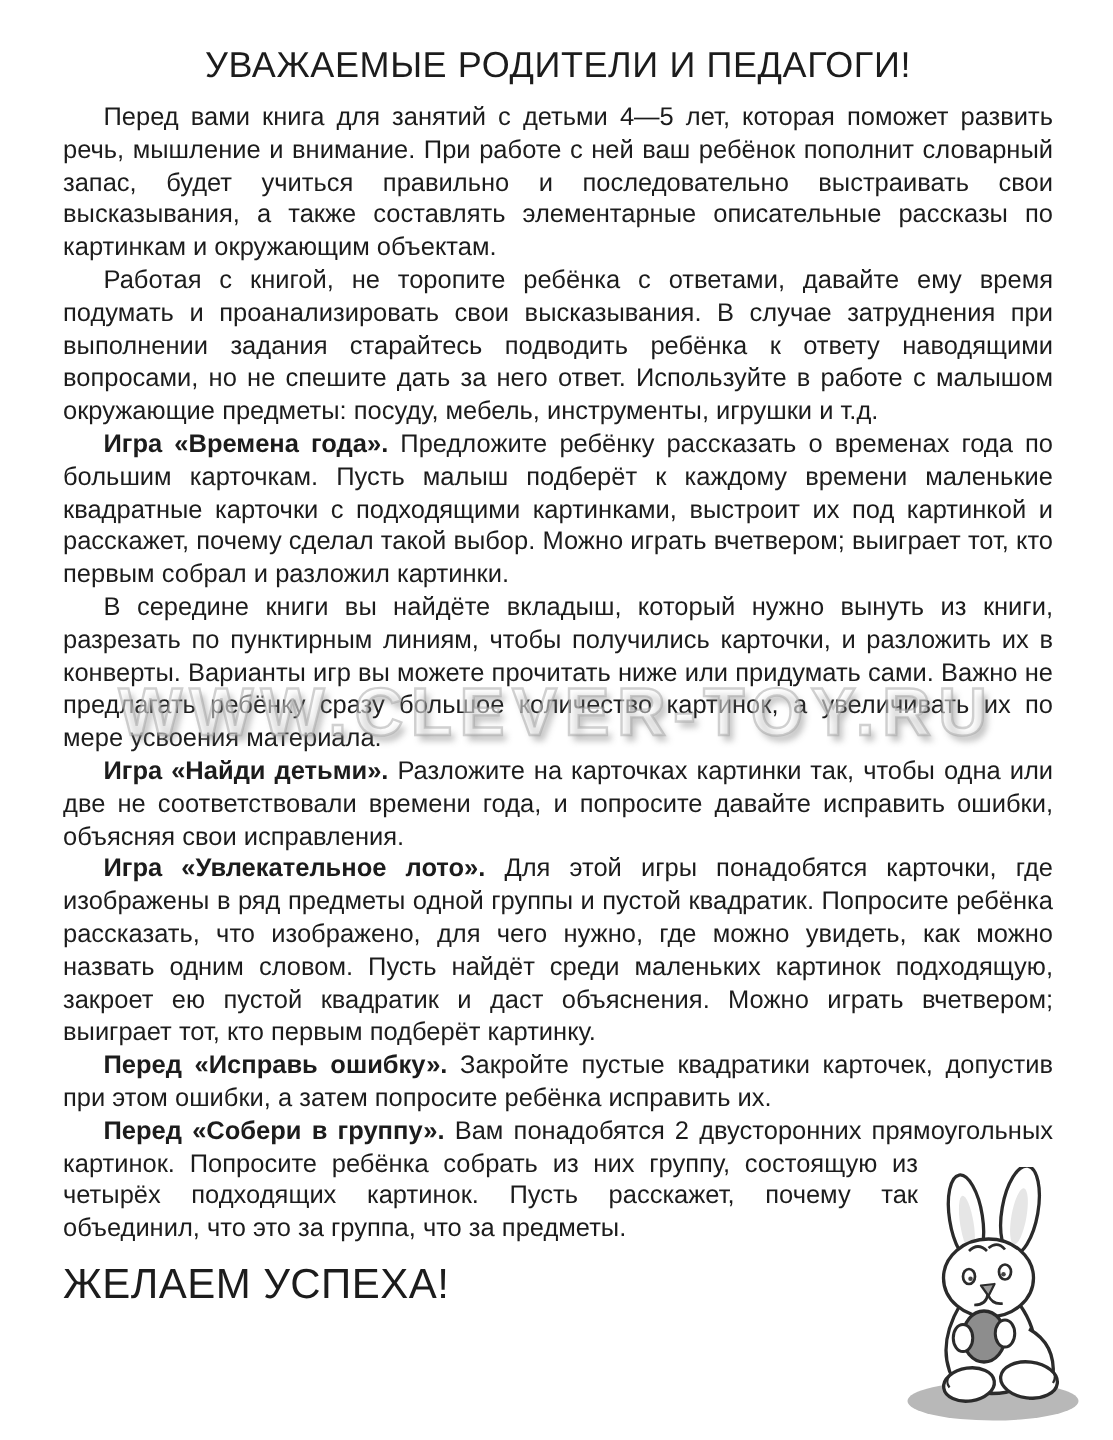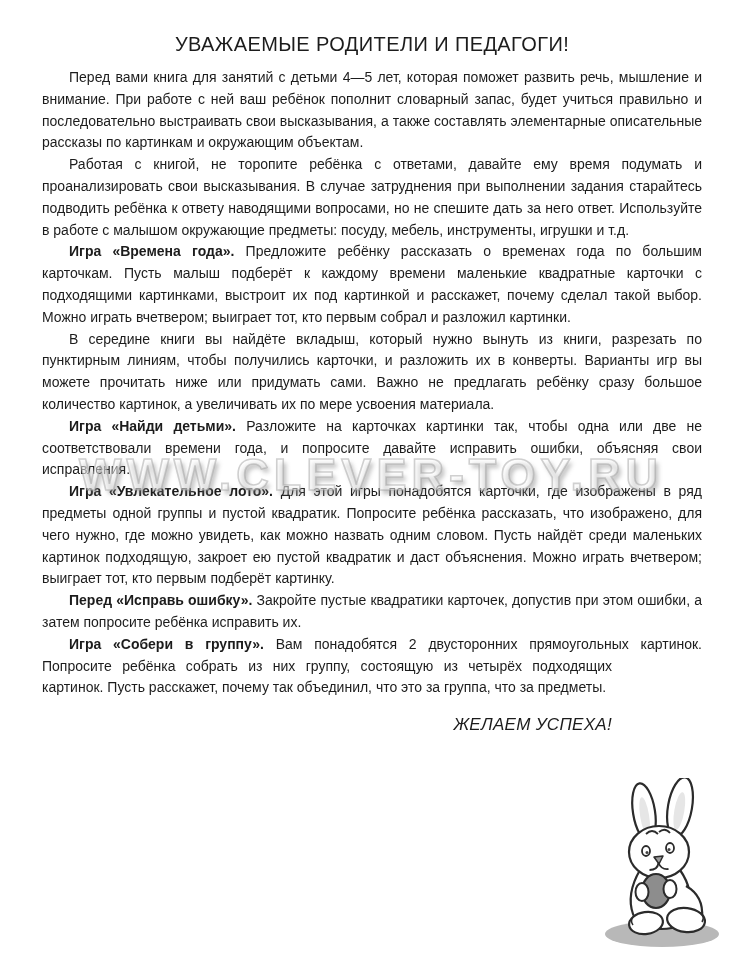--- a/index.html
+++ b/index.html
@@ -12,41 +12,40 @@
     color:#1c1c1c;
   }
   .content{
     position:absolute;inset:0;
     padding:26px 40px 0 42px;
     box-sizing:border-box;
   }
   .title{
     margin:6px 0 11px 0;
     text-align:center;
-    font-size:20px;
+    font-size:24px;
     font-weight:400;
     letter-spacing:.4px;
     line-height:24px;
   }
   p.para{
     margin:0;
     text-align:justify;
     text-indent:27px;
-    font-size:14px;
+    font-size:17px;
     line-height:21.8px;
   }
   .para-lead{font-weight:700;}
   .para-lead:not(:empty)::after{content:" ";}
   .closing{
     margin-top:13px;
-    text-align:right;
-    font-size:17px;
+    text-align:left;
+    font-size:28px;
     letter-spacing:.3px;
     line-height:26px;
-    font-style:italic;
   }
   .watermark{
     position:absolute;
     left:0;right:0;top:449px;
     text-align:center;
     font-size:45px;
     font-weight:700;
     letter-spacing:5px;
     color:rgba(255,255,255,0.45);
     -webkit-text-stroke:1.6px rgba(158,158,158,0.48);
@@ -85,21 +84,21 @@
     <p class="para"><span class="para-lead">Игра «Времена года».</span><span>Предложите ребёнку рассказать о временах года по большим карточкам. Пусть малыш подберёт к каждому времени маленькие квадратные карточки с подходящими картинками, выстроит их под картинкой и расскажет, почему сделал такой выбор. Можно играть вчетвером; выиграет тот, кто первым собрал и разложил картинки.</span></p>
 
     <p class="para"><span class="para-lead"></span><span>В середине книги вы найдёте вкладыш, который нужно вынуть из книги, разрезать по пунктирным линиям, чтобы получились карточки, и разложить их в конверты. Варианты игр вы можете прочитать ниже или придумать сами. Важно не предлагать ребёнку сразу большое количество картинок, а увеличивать их по мере усвоения материала.</span></p>
 
     <p class="para"><span class="para-lead">Игра «Найди детьми».</span><span>Разложите на карточках картинки так, чтобы одна или две не соответствовали времени года, и попросите давайте исправить ошибки, объясняя свои исправления.</span></p>
 
     <p class="para"><span class="para-lead">Игра «Увлекательное лото».</span><span>Для этой игры понадобятся карточки, где изображены в ряд предметы одной группы и пустой квадратик. Попросите ребёнка рассказать, что изображено, для чего нужно, где можно увидеть, как можно назвать одним словом. Пусть найдёт среди маленьких картинок подходящую, закроет ею пустой квадратик и даст объяснения. Можно играть вчетвером; выиграет тот, кто первым подберёт картинку.</span></p>
 
     <p class="para"><span class="para-lead">Перед «Исправь ошибку».</span><span>Закройте пустые квадратики карточек, допустив при этом ошибки, а затем попросите ребёнка исправить их.</span></p>
 
-    <p class="para"><span class="rabbit-spacer"></span><span class="para-lead">Игра «Собери в группу».</span><span>Вам понадобятся 2 двусторонних прямоугольных картинок. Попросите ребёнка собрать из них группу, состоящую из четырёх подходящих картинок. Пусть расскажет, почему так объединил, что это за группа, что за предметы.</span></p>
+    <p class="para"><span class="rabbit-spacer"></span><span class="para-lead">Перед «Собери в группу».</span><span>Вам понадобятся 2 двусторонних прямоугольных картинок. Попросите ребёнка собрать из них группу, состоящую из четырёх подходящих картинок. Пусть расскажет, почему так объединил, что это за группа, что за предметы.</span></p>
 
 
     <div class="closing">ЖЕЛАЕМ УСПЕХА!</div>
   </div>
 
   <svg class="rabbit" viewBox="0 0 138 175" xmlns="http://www.w3.org/2000/svg">
 
     <ellipse cx="60" cy="156" rx="57" ry="13" fill="#b8b8b8"></ellipse>
 
     <g stroke="#2b2b2b" stroke-width="2.2" fill="#ffffff">

